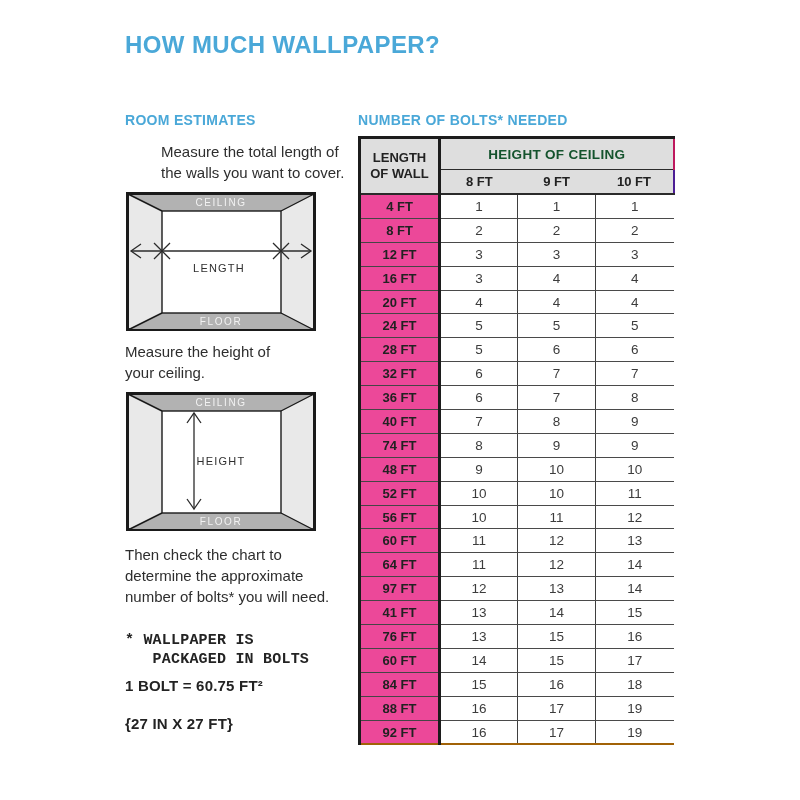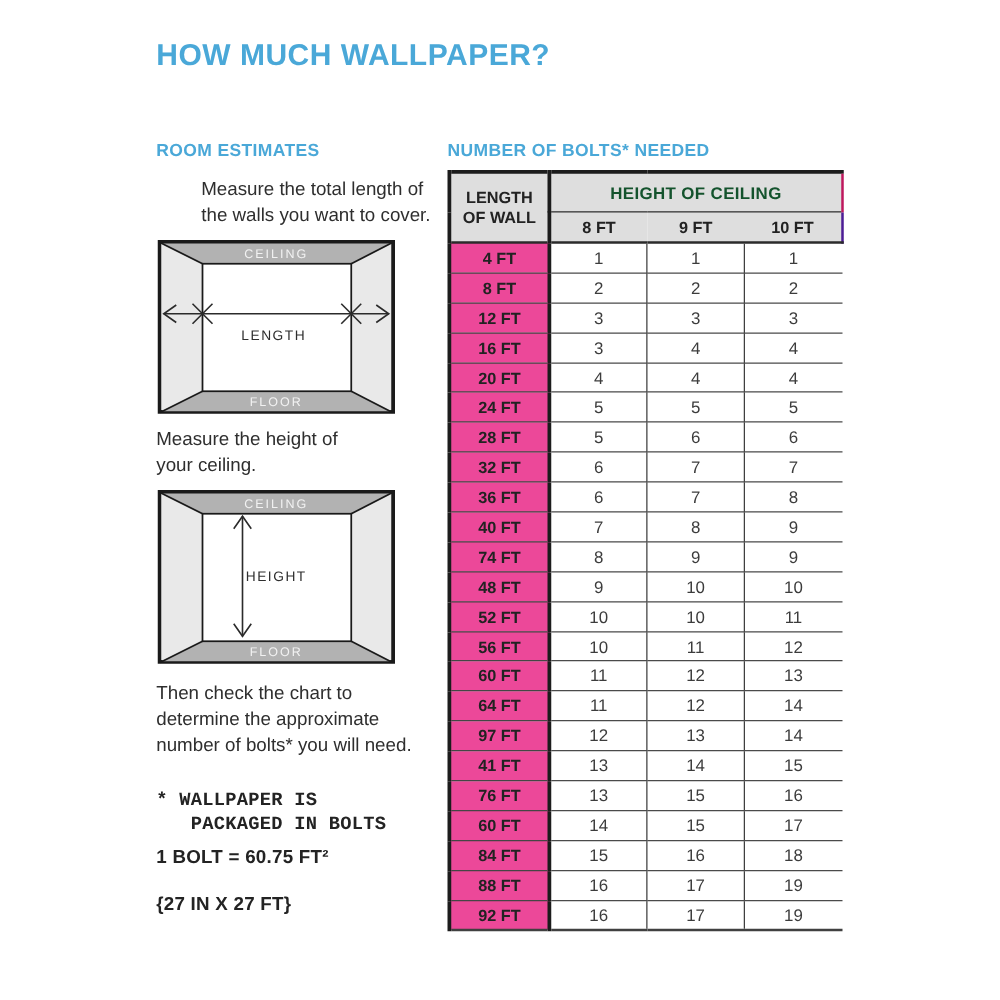--- a/index.html
+++ b/index.html
@@ -58,21 +58,21 @@
   tbody.rows th {
     background:#ec4899; font-size:13px; font-weight:bold; color:#222;
     height:22.9px; border-left:3px solid #1c1c1c; border-right:3px solid #1c1c1c;
     border-bottom:1.5px solid #454545;
   }
   tbody.rows td {
     background:#ffffff; font-size:13.5px; color:#3c3c3c;
     height:22.9px; border-bottom:1.5px solid #4a4a4a;
   }
   tbody.rows td:nth-child(2), tbody.rows td:nth-child(3) { border-right:1.5px solid #3f3f3f; }
-  tbody.rows tr:last-child th, tbody.rows tr:last-child td { border-bottom:2px solid #404040; }
+  tbody.rows tr:last-child th, tbody.rows tr:last-child td { border-bottom:2px solid #a16207; }
 </style>
 </head>
 <body>
 
 <div class="page">
 
   <div class="title">HOW MUCH WALLPAPER?</div>
 
   <div class="section-heading" id="room-heading">ROOM ESTIMATES</div>
 

